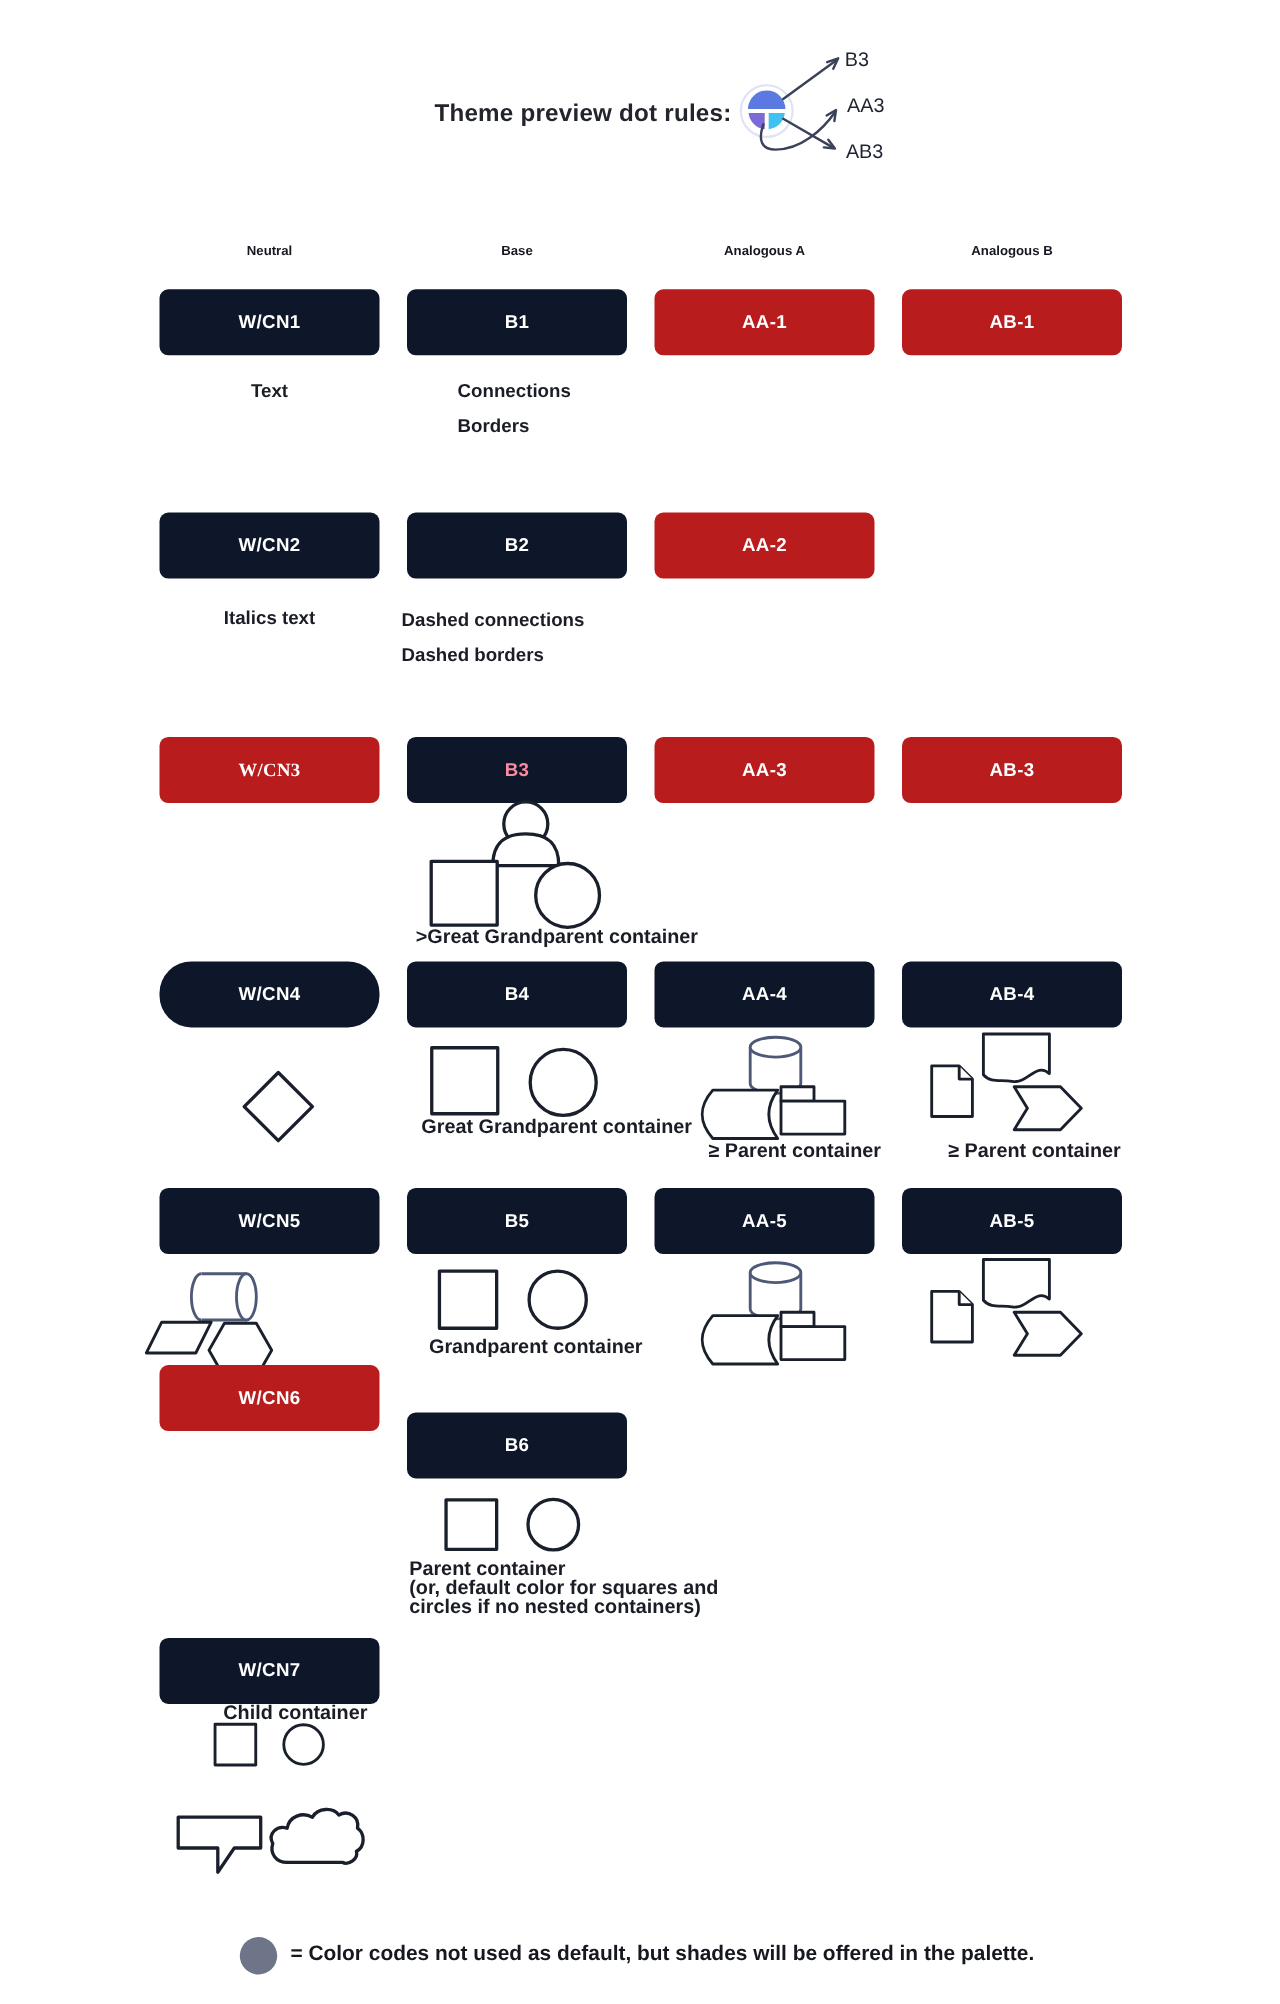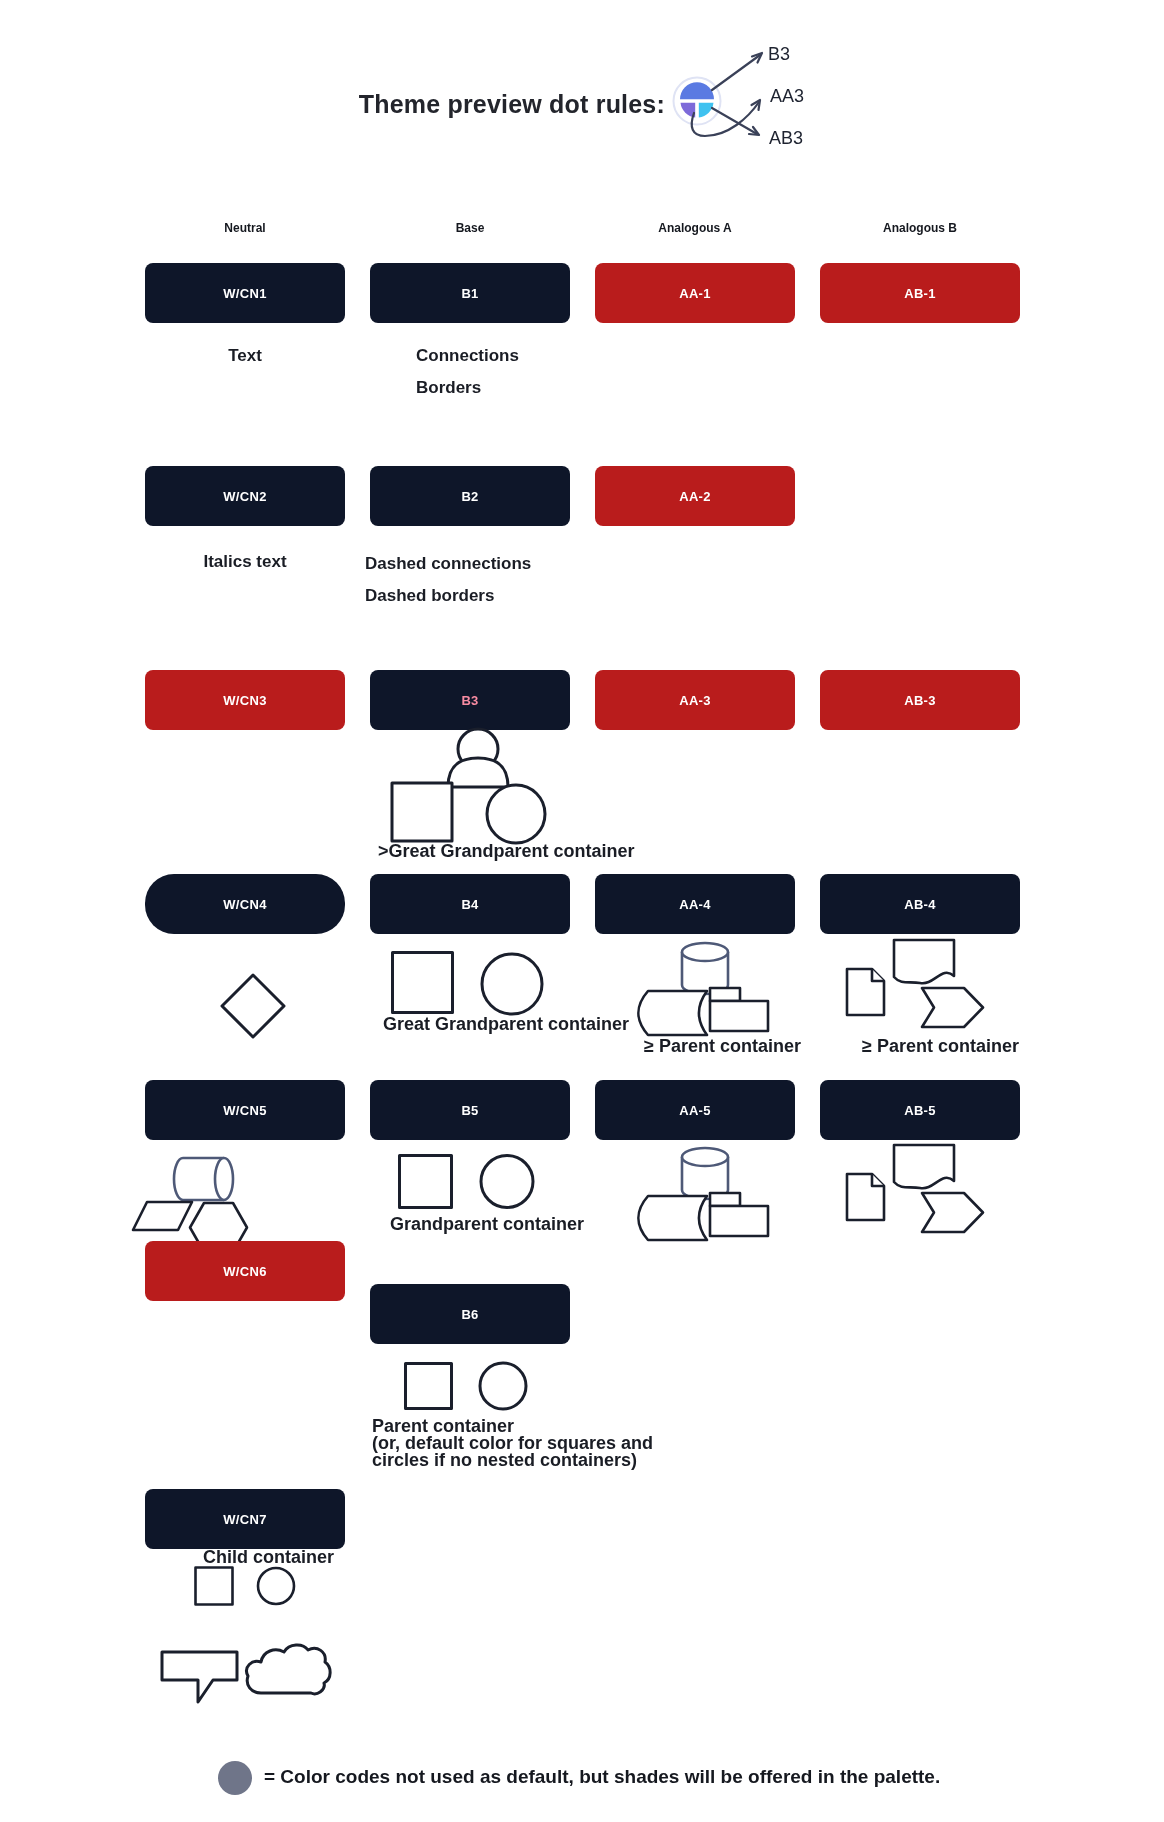--- a/index.html
+++ b/index.html
@@ -1,26 +1,26 @@
 <!DOCTYPE html>
 <html><head>
 <meta charset="utf-8">
 <style>
   html,body{margin:0;padding:0;background:#ffffff;}
   .canvas{position:relative;width:1164px;height:1822px;background:#ffffff;overflow:hidden;
           font-family:"Liberation Sans","DejaVu Sans",sans-serif;color:#15181F;}
   .abs{position:absolute;}
   .title{position:absolute;left:345px;top:90px;width:320px;text-align:right;
-         font-size:25px;font-weight:600;color:#23252C;letter-spacing:.2px;}
+         font-size:22px;font-weight:600;color:#23252C;letter-spacing:.2px;}
   .dot-label{position:absolute;font-size:18px;font-weight:400;color:#1E2330;line-height:20px;}
   .col-h{position:absolute;top:221px;width:200px;text-align:center;
          font-size:12px;font-weight:700;color:#15181F;}
   .sw{position:absolute;width:200px;height:60px;border-radius:8px;
       display:flex;align-items:center;justify-content:center;
-      font-size:13px;font-weight:600;color:#ffffff;letter-spacing:.3px;}
+      font-size:17px;font-weight:600;color:#ffffff;letter-spacing:.3px;}
   .sw.dark{background:#0E1629;}
   .sw.gray{background:#b91c1c;}
   .sw.pink{color:#F88CA2;}
   .note-lg{position:absolute;font-size:17px;font-weight:600;color:#1A1D25;
            white-space:pre-line;line-height:32px;}
   .note-lg.center{text-align:center;}
   .note-sm{position:absolute;font-size:18px;font-weight:700;color:#1A1D25;
            white-space:pre-line;line-height:17px;}
   .legend-dot{position:absolute;left:218px;top:1761px;width:34px;height:34px;
               border-radius:50%;background:#6F7589;}
@@ -67,21 +67,21 @@
   <div class="note-lg" style="left:416px;top:340px;">Connections
 Borders</div>
 
   <div class="sw dark" style="left:145px;top:466px;">W/CN2</div>
   <div class="sw dark" style="left:370px;top:466px;">B2</div>
   <div class="sw gray" style="left:595px;top:466px;">AA-2</div>
   <div class="note-lg center" style="left:145px;top:546px;width:200px;">Italics text</div>
   <div class="note-lg" style="left:365px;top:548px;">Dashed connections
 Dashed borders</div>
 
-  <div class="sw gray" style="left:145px;top:670px;">W/CN3</div>
+  <div class="sw gray" style="left:145px;top:670px;font-family:Liberation Serif, serif;">W/CN3</div>
   <div class="sw dark pink" style="left:370px;top:670px;">B3</div>
   <div class="sw gray" style="left:595px;top:670px;">AA-3</div>
   <div class="sw gray" style="left:820px;top:670px;">AB-3</div>
 
   <svg style="left:375px;top:724px;" width="215" height="125" aria-hidden="true">
     <circle class="shape" cx="103" cy="25" r="20"></circle>
     <path class="shape" d="M73,63 C73,42 84,34 103,34 C122,34 133,42 133,63 Z"></path>
     <rect class="shape" x="17" y="59" width="60" height="58"></rect>
     <circle class="shape" cx="141" cy="90" r="29"></circle>
   </svg>

